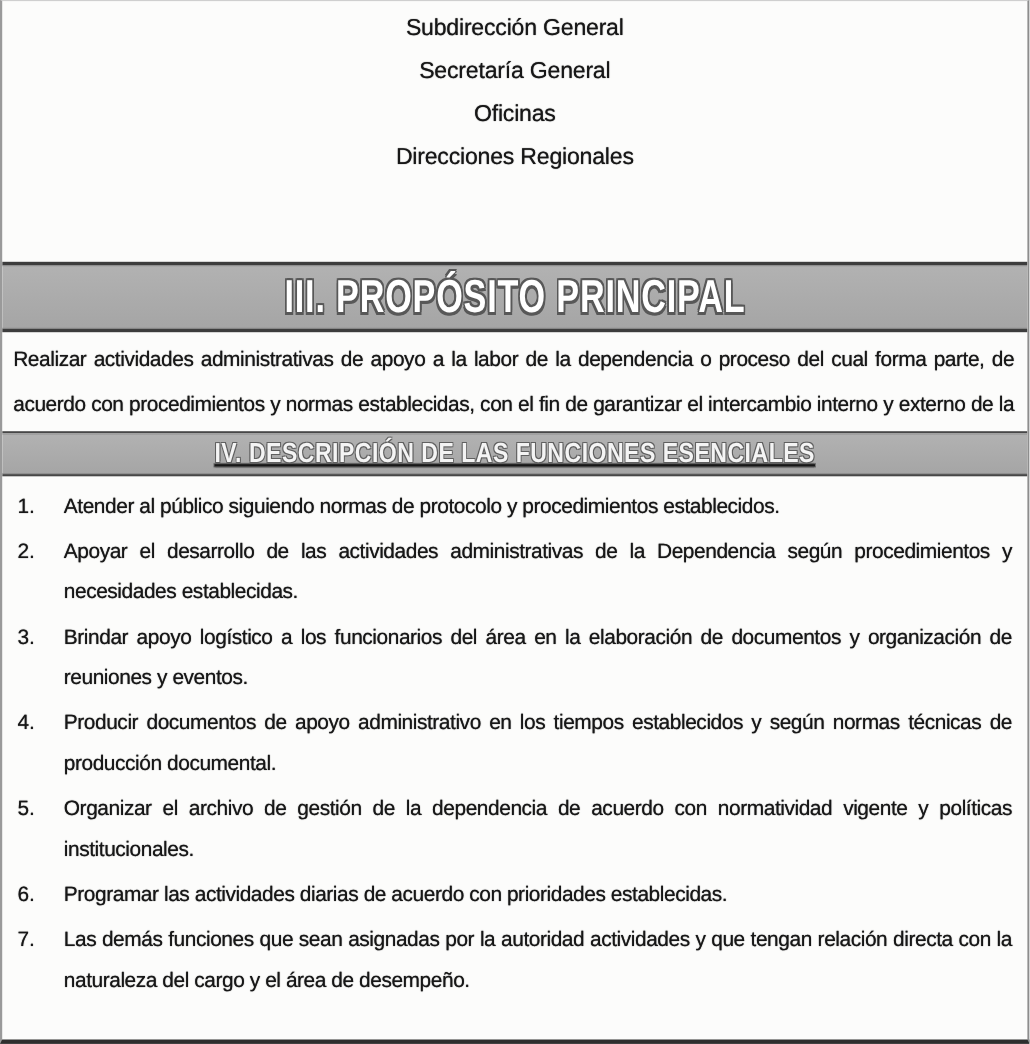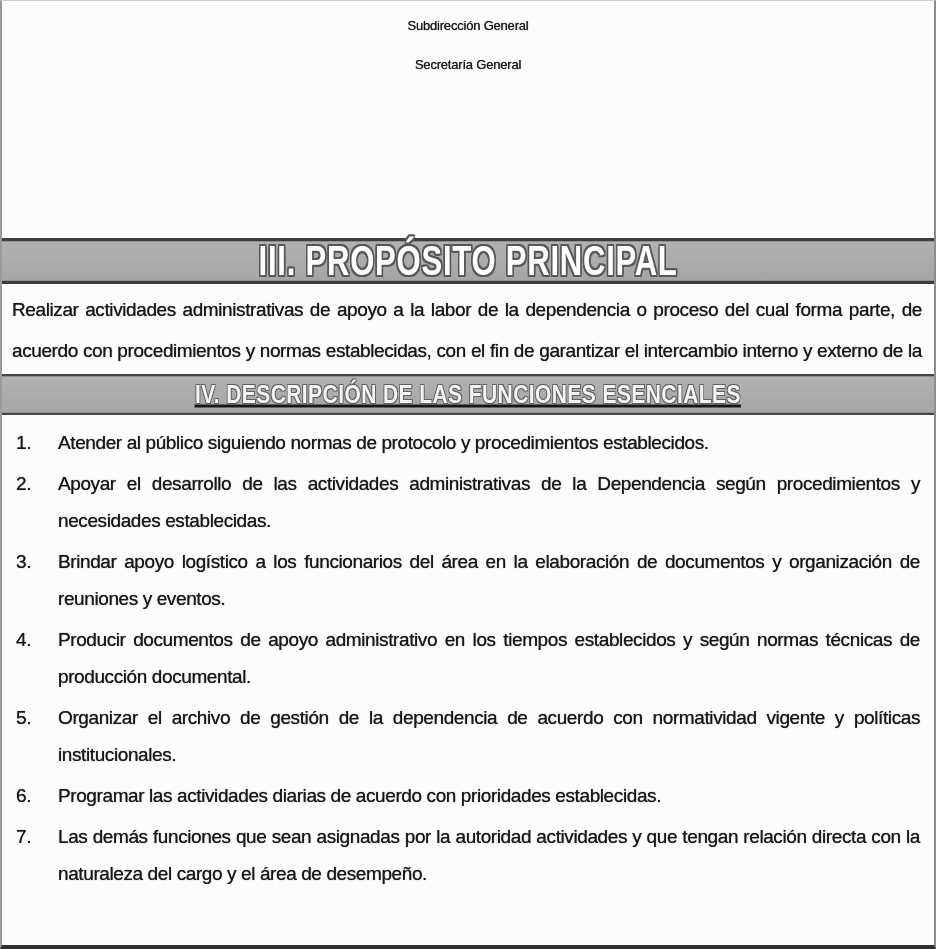--- a/index.html
+++ b/index.html
@@ -25,35 +25,35 @@
   .ink { text-shadow: 0 0 0.9px rgba(10,10,10,0.85); }
 
   .office-list {
     box-sizing: border-box;
     height: 240px;
     padding-top: 5px;
     border-bottom: 3px solid #3d3d3d;
   }
   .office-line {
     text-align: center;
-    font-size: 13px;
+    font-size: 21px;
     line-height: 39px;
     letter-spacing: -0.2px;
   }
 
   .bar {
     box-sizing: border-box;
     background: linear-gradient(#b2b2b2, #a5a5a5);
     display: flex;
     align-items: center;
     justify-content: center;
     box-shadow: inset 0 1px 0 #8f8f8f, inset 0 -1px 0 #8f8f8f;
   }
   .bar-lg {
-    height: 43px;
+    height: 61px;
     border-bottom: 3px solid #3d3d3d;
   }
   .bar-title-lg {
     white-space: nowrap;
     font-size: 42px;
     font-weight: bold;
     letter-spacing: 1px;
     color: #ffffff;
     transform: scaleX(0.74);
     text-shadow:
@@ -116,22 +116,24 @@
 
 <div class="doc">
 
   <div class="office-list ink">
 
       <div class="office-line">Subdirección General</div>
 
       <div class="office-line">Secretaría General</div>
 
 
+      <div class="office-line">Oficinas</div>
 
 
+      <div class="office-line">Direcciones Regionales</div>
     </div>
 
   <div class="bar bar-lg">
     <span class="bar-title-lg">III. PROPÓSITO PRINCIPAL</span>
   </div>
 
   <div class="para ink">Realizar actividades administrativas de apoyo a la labor de la dependencia o proceso del cual forma parte, de acuerdo con procedimientos y normas establecidas,  con el fin de garantizar el intercambio interno y externo de la información de su dependencia</div>
 
   <div class="bar bar-sm">
     <span class="bar-title-sm">IV. DESCRIPCIÓN DE LAS FUNCIONES ESENCIALES</span>

